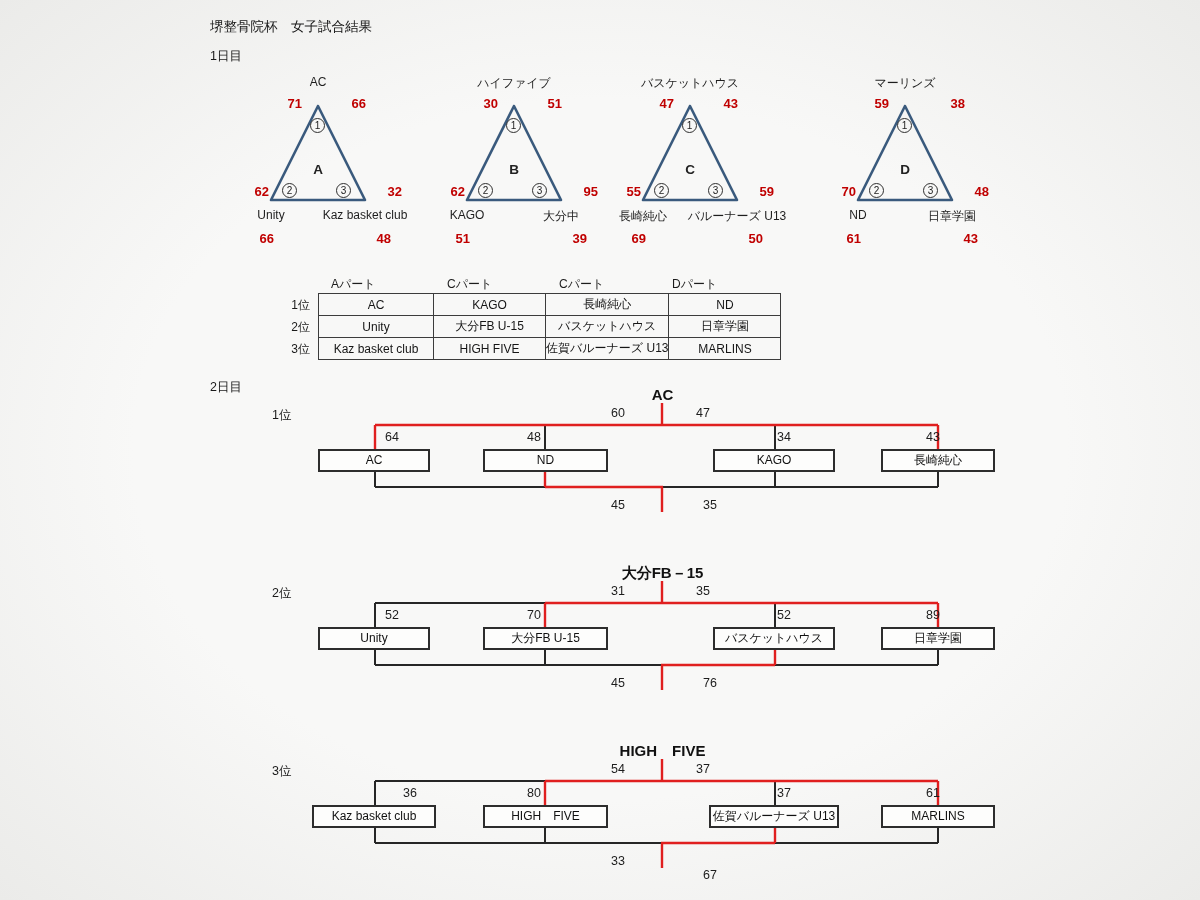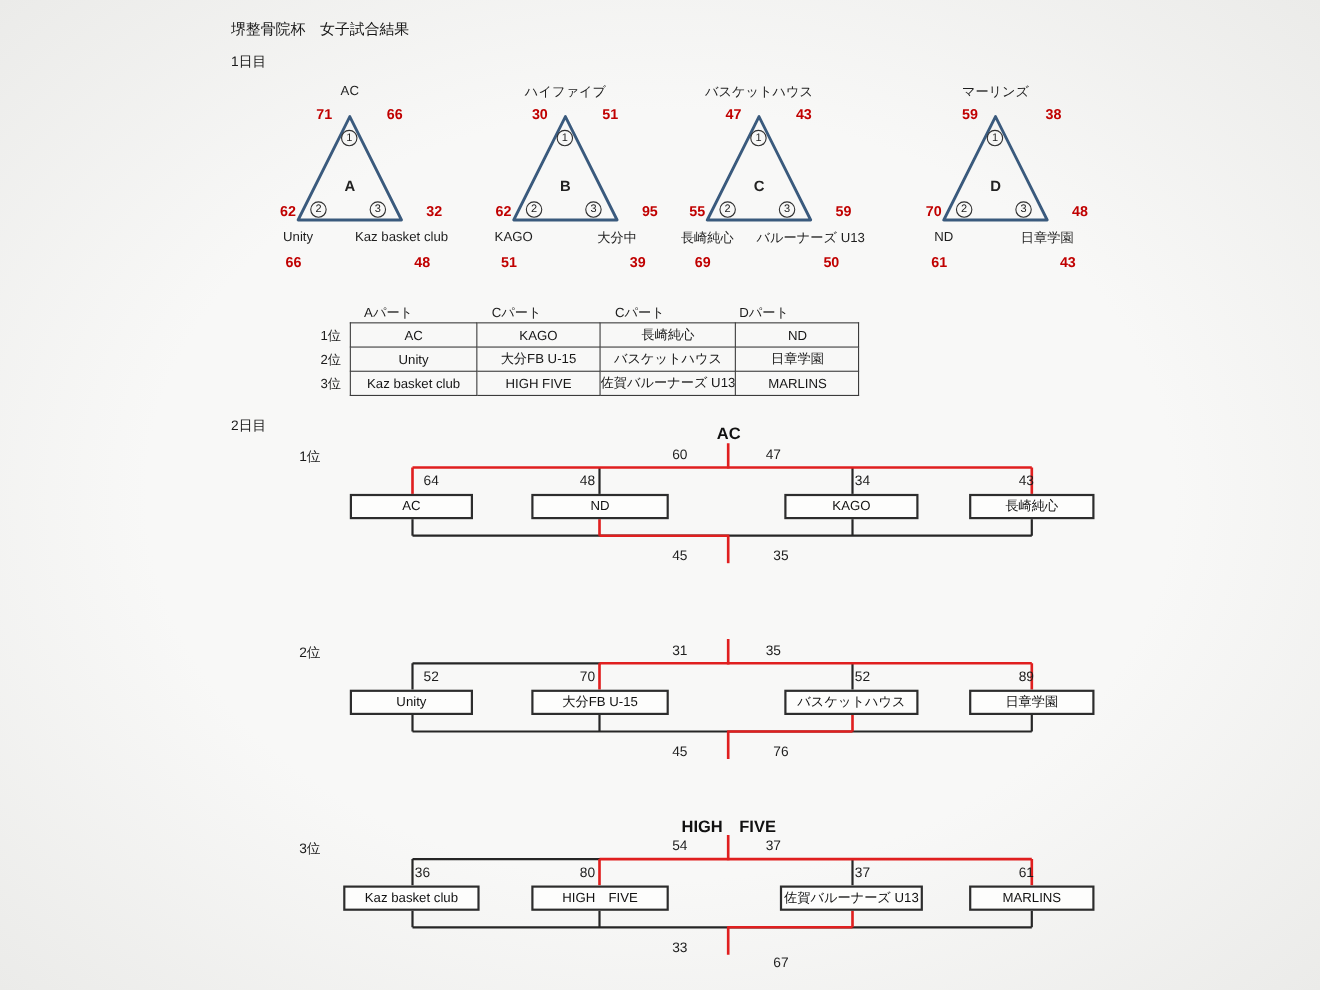--- a/index.html
+++ b/index.html
@@ -196,20 +196,21 @@
     <div class="score" style="left:615px;top:44px">43</div>
     <div class="bk-box" style="left:18px;width:112px">AC</div>
     <div class="bk-box" style="left:183px;width:125px">ND</div>
     <div class="bk-box" style="left:413px;width:122px">KAGO</div>
     <div class="bk-box" style="left:581px;width:114px">長崎純心</div>
     <div class="score" style="left:300px;top:112px">45</div>
     <div class="score" style="left:392px;top:112px">35</div>
   </div>
 
   <div class="bk" style="top:564px">
+    <div class="bk-champ">大分FB－15</div>
     <svg class="bk-lines" width="725" height="134">
       <line class="k" x1="75" y1="39" x2="246" y2="39"></line>
       <line class="k" x1="75" y1="39" x2="75" y2="63"></line>
       <line class="k" x1="475" y1="39" x2="475" y2="63"></line>
       <line class="k" x1="75" y1="101" x2="638" y2="101"></line>
       <line class="k" x1="75" y1="85" x2="75" y2="101"></line>
       <line class="k" x1="245" y1="85" x2="245" y2="101"></line>
       <line class="k" x1="638" y1="85" x2="638" y2="101"></line>
       <line class="r" x1="245" y1="39" x2="638" y2="39"></line>
       <line class="r" x1="245" y1="39" x2="245" y2="63"></line>
@@ -246,21 +247,21 @@
       <line class="r" x1="245" y1="39" x2="638" y2="39"></line>
       <line class="r" x1="245" y1="39" x2="245" y2="63"></line>
       <line class="r" x1="638" y1="39" x2="638" y2="63"></line>
       <line class="r" x1="362" y1="17" x2="362" y2="40"></line>
       <line class="r" x1="475" y1="85" x2="475" y2="101"></line>
       <line class="r" x1="361" y1="101" x2="475" y2="101"></line>
       <line class="r" x1="362" y1="101" x2="362" y2="126"></line>
     </svg>
     <div class="score" style="left:300px;top:20px">54</div>
     <div class="score" style="left:385px;top:20px">37</div>
-    <div class="score" style="left:66px;top:44px">36</div>
+    <div class="score" style="left:92px;top:44px">36</div>
     <div class="score" style="left:216px;top:44px">80</div>
     <div class="score" style="left:466px;top:44px">37</div>
     <div class="score" style="left:615px;top:44px">61</div>
     <div class="bk-box" style="left:12px;width:124px">Kaz basket club</div>
     <div class="bk-box" style="left:183px;width:125px">HIGH　FIVE</div>
     <div class="bk-box" style="left:409px;width:130px">佐賀バルーナーズ U13</div>
     <div class="bk-box" style="left:581px;width:114px">MARLINS</div>
     <div class="score" style="left:300px;top:112px">33</div>
     <div class="score" style="left:392px;top:126px">67</div>
   </div>

